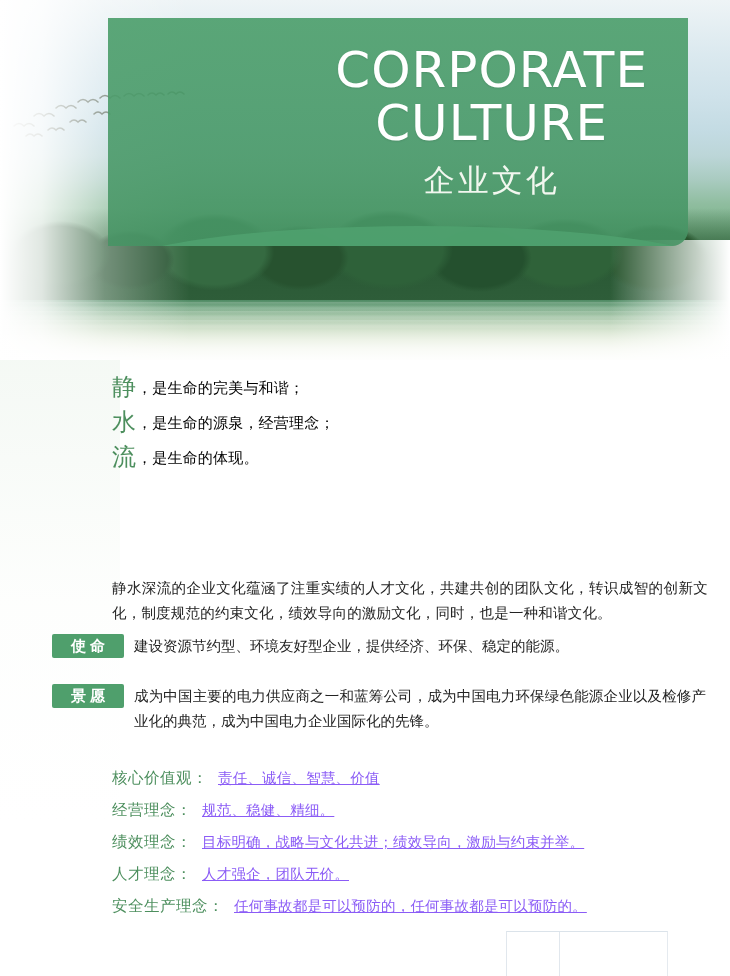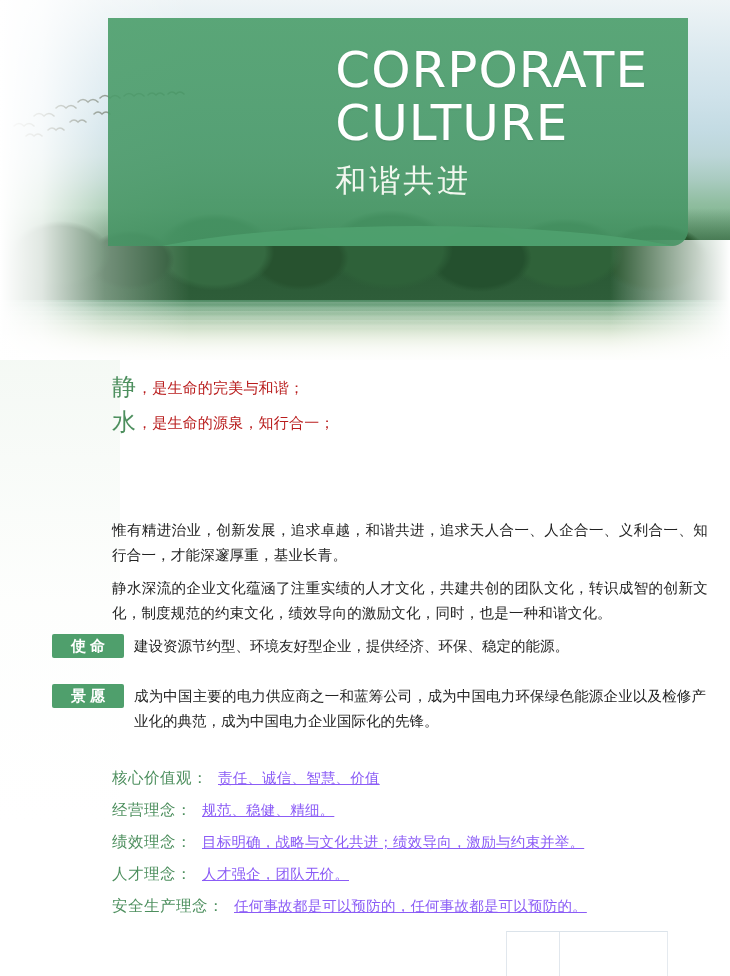--- a/index.html
+++ b/index.html
@@ -125,21 +125,21 @@
     position: absolute;
     left: 0; bottom: -26px;
     width: 620px; height: 46px;
     background: rgba(79,160,110,0.93);
     border-radius: 50% 50% 0 0 / 100% 100% 0 0;
   }
   .banner-inner {
     position: absolute;
     right: 40px;
     top: 26px;
-    text-align: left;
+    text-align: center;
     color: #ffffff;
   }
   .banner-line1, .banner-line2 {
     font-family: "DejaVu Sans", "Liberation Sans", sans-serif;
     font-size: 50px;
     font-weight: 400;
     letter-spacing: 1px;
     line-height: 1.06;
     display: block;
     text-shadow: 0 1px 2px rgba(0,0,0,0.10);
@@ -173,21 +173,21 @@
     white-space: nowrap;
   }
   .poem-char {
     font-size: 24px;
     color: #4d8f5e;
     letter-spacing: 1px;
     vertical-align: -2px;
   }
   .poem-rest {
     font-size: 15px;
-    color: #b91c1c;
+    color: #000000;
     letter-spacing: 0.2px;
   }
 
   .para {
     position: absolute;
     left: 112px;
     width: 596px;
     font-size: 14.5px;
     line-height: 25px;
     color: #232323;
@@ -309,39 +309,41 @@
   </svg>
 
   <div class="hero-left-fade"></div>
   <div class="hero-right-fade"></div>
   <div class="hero-bottom-fade"></div>
 
   <div class="banner">
     <div class="banner-inner">
       <span class="banner-line1">CORPORATE</span>
       <span class="banner-line2">CULTURE</span>
-      <span class="banner-cn">和谐共进</span>
+      <span class="banner-cn">企业文化</span>
     </div>
   </div>
 </div>
 
 <div class="page-tint-left"></div>
 
 <div class="content">
 
   <div class="poem">
     <div class="poem-line">
       <span class="poem-char">静</span><span class="poem-rest">，是生命的完美与和谐；</span>
     </div>
     <div class="poem-line">
-      <span class="poem-char">水</span><span class="poem-rest">，是生命的源泉，知行合一；</span>
-    </div>
-  </div>
-
-  <div class="para para-1">惟有精进治业，创新发展，追求卓越，和谐共进，追求天人合一、人企合一、义利合一、知行合一，才能深邃厚重，基业长青。</div>
+      <span class="poem-char">水</span><span class="poem-rest">，是生命的源泉，经营理念；</span>
+    </div>
+    <div class="poem-line">
+      <span class="poem-char">流</span><span class="poem-rest">，是生命的体现。</span>
+    </div>
+  </div>
+
   <div class="para para-2">静水深流的企业文化蕴涵了注重实绩的人才文化，共建共创的团队文化，转识成智的创新文化，制度规范的约束文化，绩效导向的激励文化，同时，也是一种和谐文化。</div>
 
   <div class="tag-row tag-row-mission">
     <span class="tag">使命</span><span class="tag-text">建设资源节约型、环境友好型企业，提供经济、环保、稳定的能源。</span>
   </div>
 
   <div class="tag-row tag-row-vision">
     <span class="tag">景愿</span><span class="tag-text">成为中国主要的电力供应商之一和蓝筹公司，成为中国电力环保绿色能源企业以及检修产业化的典范，成为中国电力企业国际化的先锋。</span>
   </div>
 

